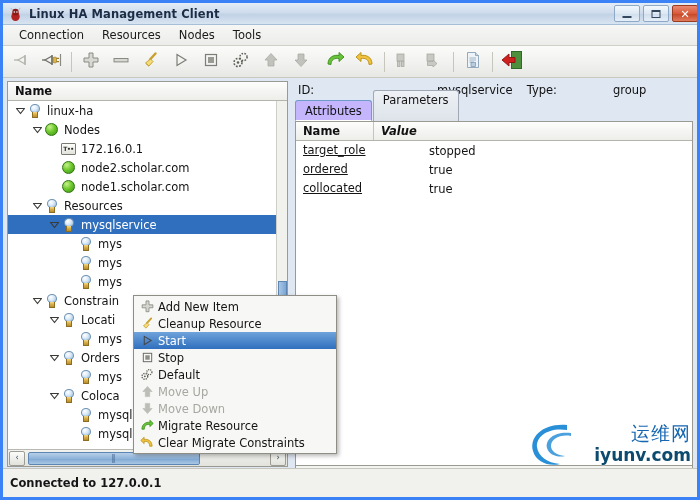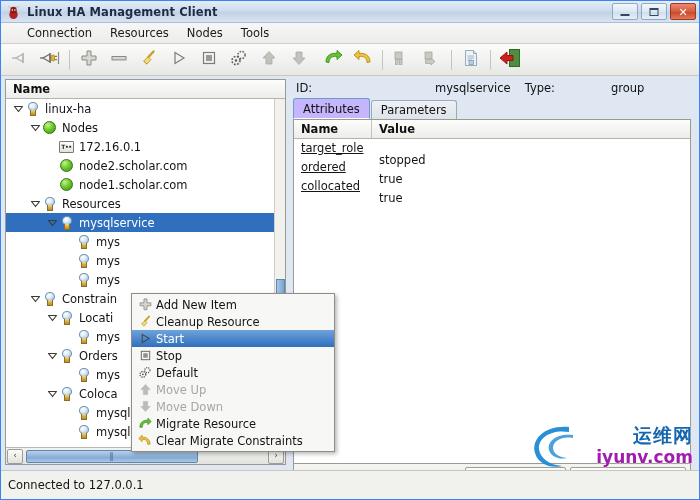--- a/index.html
+++ b/index.html
@@ -8,21 +8,21 @@
     width: 700px; height: 500px;
     overflow: hidden;
     font-family: "DejaVu Sans", "Liberation Sans", sans-serif;
     font-size: 11px;
     background: #ffffff;
   }
   #app {
     position: relative;
     width: 700px; height: 500px;
     background: #dfe7f2;
-    border: 1px solid #3b82f6;
+    border: 3px solid #3b82f6;
     overflow: hidden;
   }
 
   
   #titlebar {
     position: absolute; left: 0; top: 0; width: 698px; height: 22px;
     background: linear-gradient(to bottom, #e4edf7 0%, #cfdcec 45%, #c2d2e6 55%, #d8e4f1 100%);
     border-bottom: 1px solid #a9bfd8;
     display: flex; align-items: center;
   }
@@ -48,21 +48,21 @@
   .win-btn .gl { position: absolute; left: 50%; top: 50%; transform: translate(-50%,-50%); }
   .mini { width: 9px; height: 2px; background: #33475e; margin-top: 3px; }
   .maxi { width: 9px; height: 8px; border: 1px solid #33475e; border-top-width: 2px; background: transparent; }
   .closx { color: #fff; font-size: 11px; font-weight: bold; line-height: 1; font-family: "DejaVu Sans", sans-serif; }
 
   
   #menubar {
     position: absolute; left: 0; top: 22px; width: 698px; height: 21px;
     background: linear-gradient(to bottom, #f6f6f4 0%, #ececeA 100%);
     border-bottom: 1px solid #cfcfc8;
-    display: flex; align-items: center; padding-left: 17px;
+    display: flex; align-items: center; padding-left: 7px;
   }
   .menu-item {
     font-size: 11.5px; color: #1a1a1a; padding: 2px 9px; cursor: default;
     border-radius: 2px;
   }
 
   
   #toolbar {
     position: absolute; left: 0; top: 43px; width: 698px; height: 32px;
     background: linear-gradient(to bottom, #fbfbfa 0%, #f1f1ef 55%, #e7e7e4 100%);
@@ -175,21 +175,21 @@
   #detailpane {
     position: absolute; left: 285px; top: 0; width: 405px; height: 386px;
   }
   #idrow {
     height: 17px; display: flex; align-items: center; font-size: 11.5px; color: #111;
     padding-left: 6px;
   }
   #idrow .lbl { font-weight: normal; }
   #tabs { display: flex; align-items: flex-end; height: 21px; margin-top: 2px; padding-left: 3px; }
   .tab {
-    height: 20px; padding: 2px 9px 0 9px; font-size: 11.5px; color: #141414;
+    height: 32px; padding: 2px 9px 0 9px; font-size: 11.5px; color: #141414;
     border: 1px solid #9fa8b4; border-bottom: none;
     border-radius: 3px 3px 0 0;
     background: linear-gradient(to bottom,#eef1f5,#dde3ea);
     margin-right: 1px; position: relative; top: 1px;
   }
   .tab.active {
     background: #c4b5fd; border-color: #6f9bc9; border-bottom: 1px solid #fff;
     font-weight: normal; top: 0; height: 21px; padding-top: 3px;
   }
   #tabcontent {
@@ -199,24 +199,24 @@
     position: absolute; left: 0; top: 0; width: 398px; height: 345px;
     background: #fff; border: 1px solid #9a9a92; overflow: hidden;
   }
   #attr-head {
     height: 19px; display: flex;
     background: linear-gradient(to bottom,#fdfdfc,#ededea);
     border-bottom: 1px solid #b4b4ac;
     font-size: 11.5px; font-weight: bold; color: #111;
   }
   #attr-head .c1 { width: 78px; padding: 2px 0 0 7px; border-right: 1px solid #c4c4bc; }
-  #attr-head .c2 { flex: 1; padding: 2px 0 16px 7px; }
+  #attr-head .c2 { flex: 1; padding: 2px 0 16px 7px; font-style: italic; }
   .arow { height: 19px; display: flex; font-size: 11.5px; color: #141414; }
   .arow .c1 { width: 78px; padding: 2px 0 0 7px; text-decoration: underline; }
-  .arow .c2 { flex: 1; padding: 14px 0 0 7px; }
+  .arow .c2 { flex: 1; padding: 3px 0 0 7px; margin-left: 48px; }
 
   #attr-buttons {
     position: absolute; left: 0; top: 345px; width: 398px; height: 27px;
     background: linear-gradient(to bottom,#f4f4f1,#e9e9e5);
     border: 1px solid #9a9a92; border-top: none;
     display: flex; align-items: center; justify-content: flex-end; padding-right: 4px; gap: 4px;
   }
   .btn {
     height: 20px; padding: 0 11px; font-size: 11.5px; color: #131313;
     background: linear-gradient(to bottom,#fcfcfa 0%, #efefec 50%, #e5e5e0 51%, #f4f4f1 100%);
@@ -230,21 +230,21 @@
   .btn.disabled { color: #a3a3a0; }
 
   
   #statusbar {
     position: absolute; left: 0; bottom: 0; width: 698px; height: 29px;
     background: #f1f1ee;
     border-top: 1px solid #c7c7bf;
     display: flex; align-items: center;
   }
   #status-text {
-    font-size: 11.5px; font-weight: normal; color: #151515; padding-left: 7px;
+    font-size: 11.5px; font-weight: bold; color: #151515; padding-left: 7px;
   }
 
   
   #ctxmenu {
     position: absolute; left: 126px; top: 214px; width: 204px;
     background: #f7f7f5; border: 1px solid #8e8e86;
     box-shadow: 2px 2px 4px rgba(0,0,0,0.28);
     padding: 2px 0; z-index: 50;
   }
   .ci {
@@ -256,27 +256,27 @@
   .ci .ic { width: 18px; height: 16px; flex: none; display: flex; align-items: center; justify-content: center; }
   .ci .tx { padding-left: 2px; }
 
   
   #watermark {
     position: absolute; right: 4px; bottom: 26px; width: 210px; height: 52px;
     z-index: 60; pointer-events: none;
   }
   #wm-cn {
     position: absolute; right: 2px; top: 2px;
-    font-size: 19px; font-weight: bold; color: #1666b0;
+    font-size: 19px; font-weight: normal; color: #1666b0;
     font-family: "DejaVu Sans", sans-serif; letter-spacing: 1px;
     text-shadow: 0 0 2px rgba(255,255,255,0.9);
   }
   #wm-en {
     position: absolute; right: 2px; top: 26px;
-    font-size: 17px; font-weight: bold; color: #a21caf;
+    font-size: 17px; font-weight: bold; color: #0c4a6e;
     font-family: "DejaVu Sans", sans-serif;
     text-shadow: 0 0 2px rgba(255,255,255,0.9);
   }
   #wm-swoosh { position: absolute; left: 44px; top: 0px; }
 </style>
 </head>
 <body>
 
 <div id="app">
 

